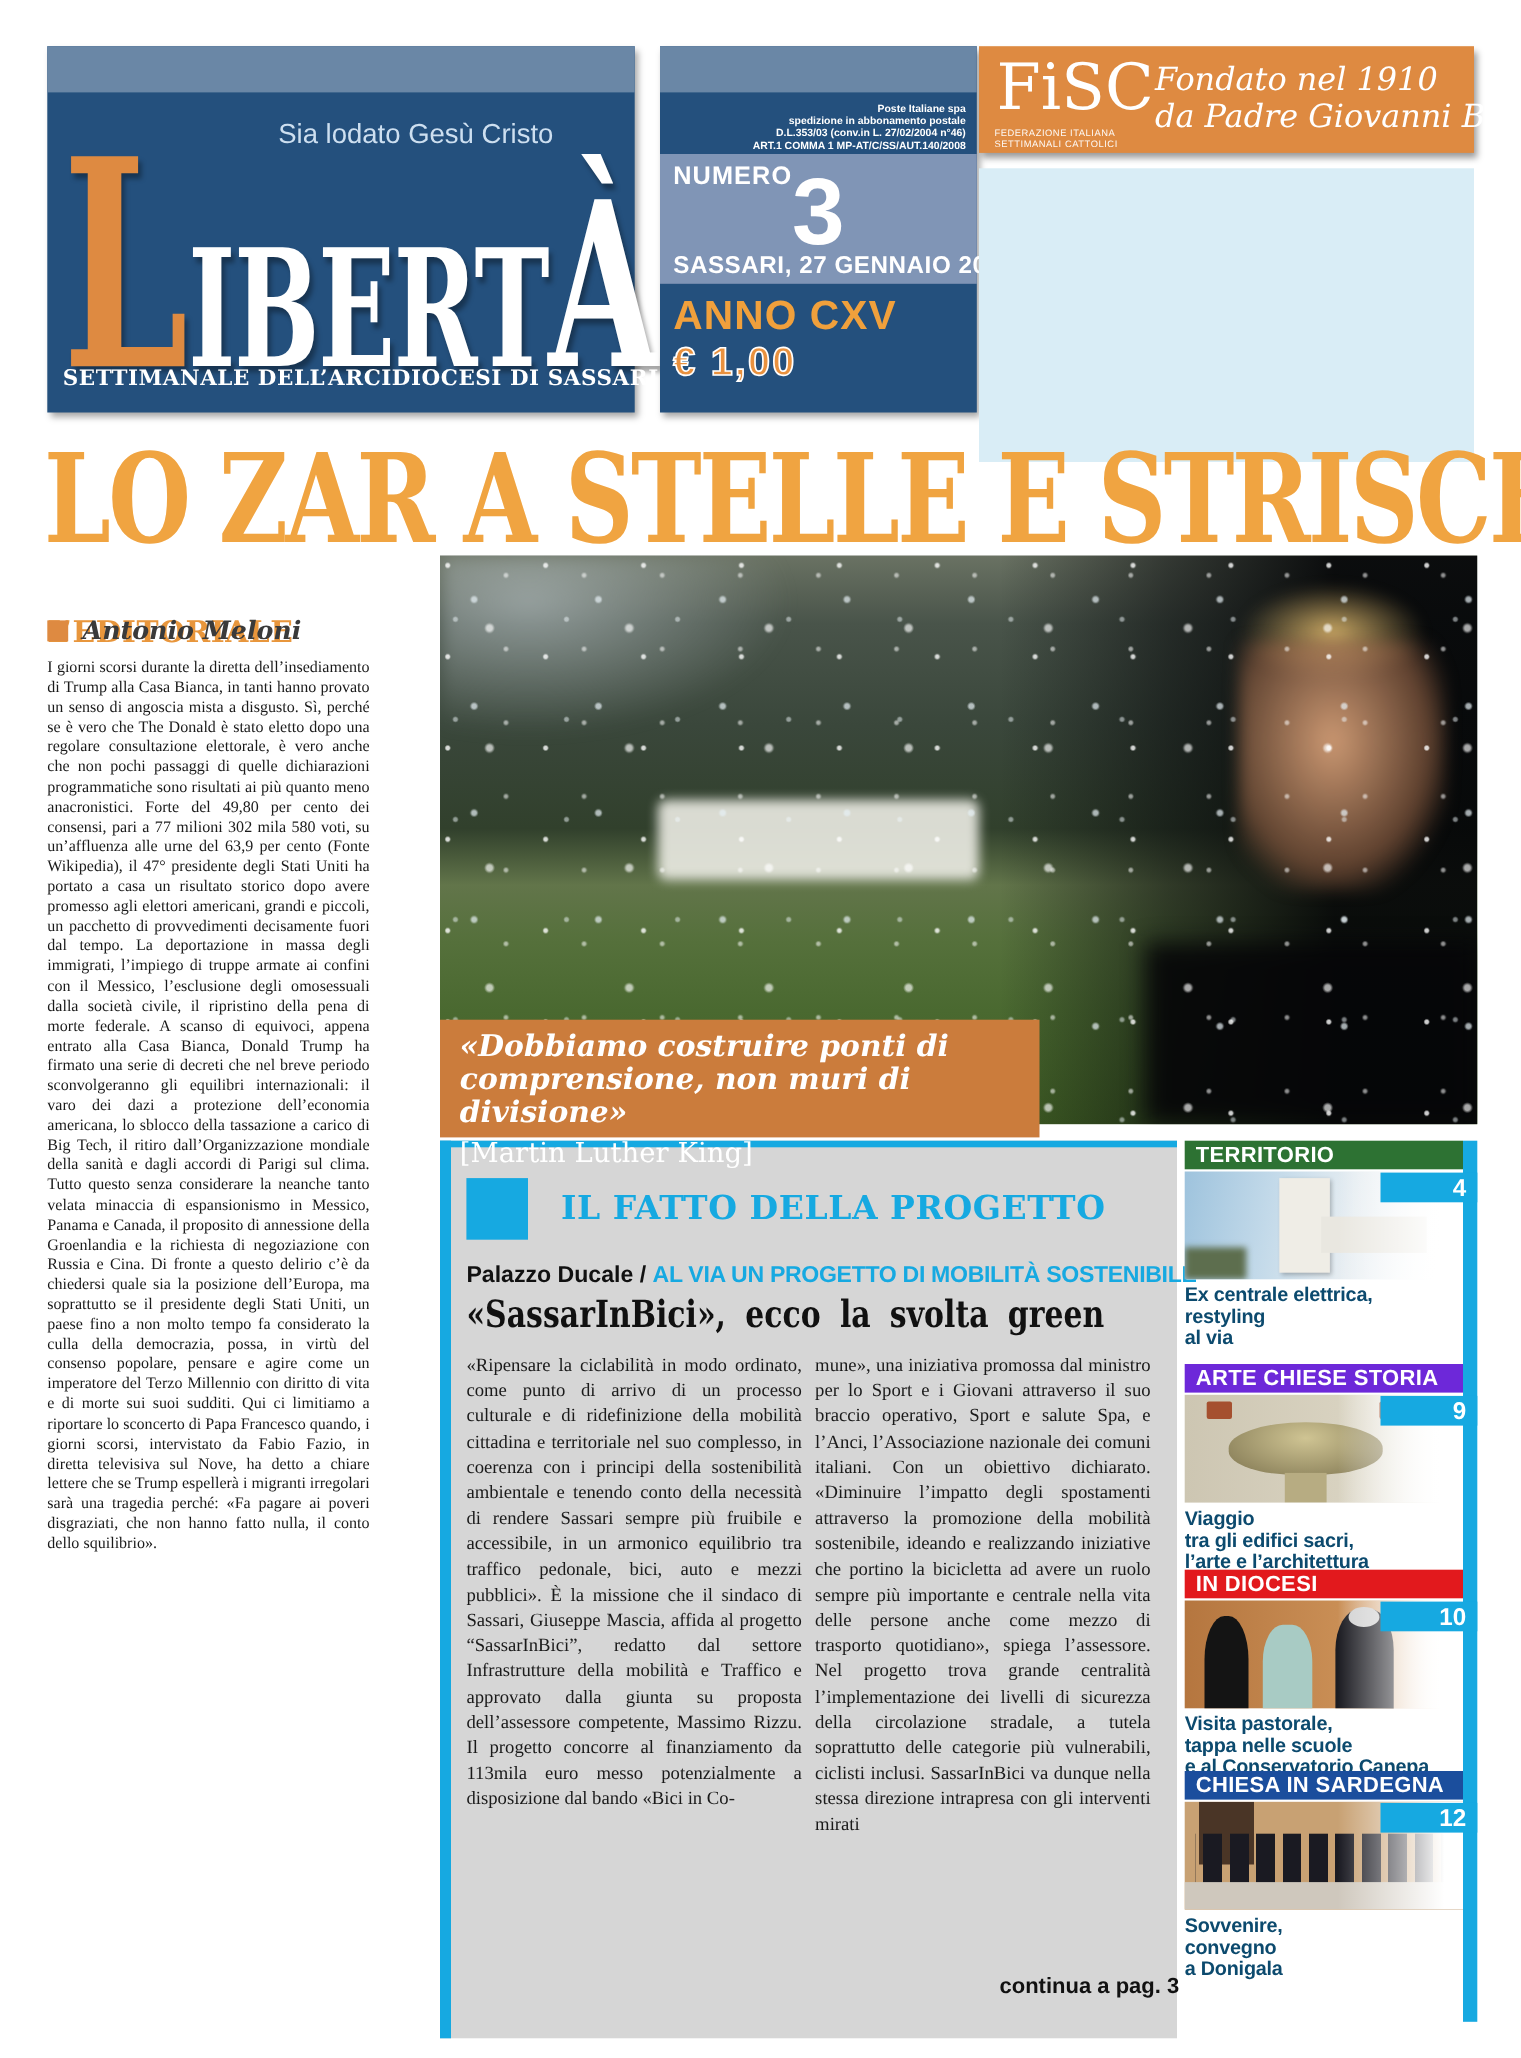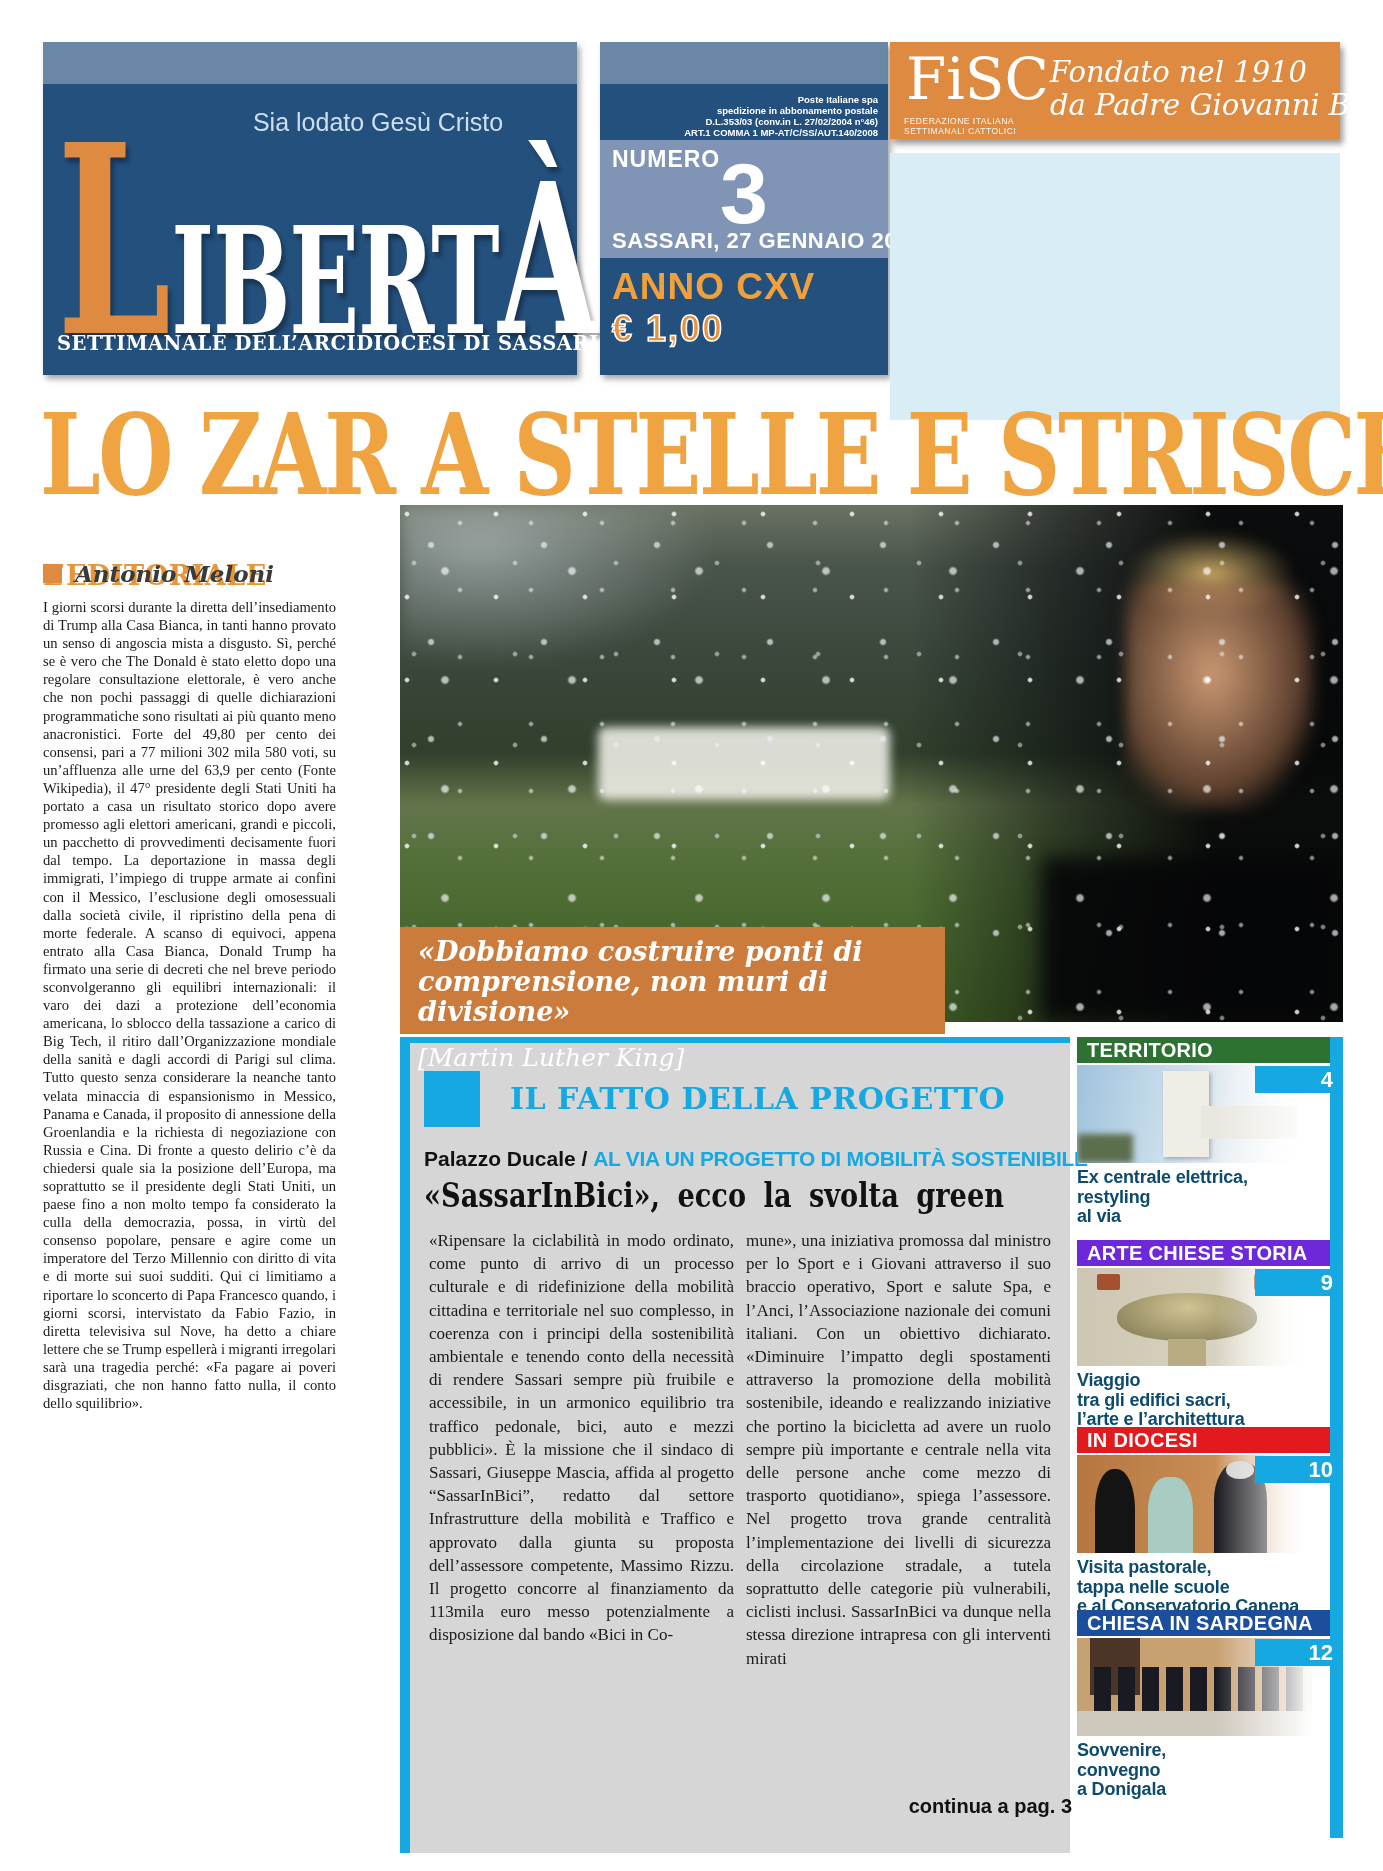--- a/index.html
+++ b/index.html
@@ -74,35 +74,35 @@
      radial-gradient(circle at 60px 18px,rgba(255,255,255,.55) 0 1.2px,transparent 3px),
      radial-gradient(circle at 45px 66px,rgba(255,255,255,.65) 0 2.5px,transparent 5px),
      radial-gradient(circle at 14px 58px,rgba(240,248,252,.5) 0 1.5px,transparent 3px);
      background-size:89px 83px,113px 97px,71px 67px,127px 109px,101px 91px;}
 
   
   #photocap{left:400px;top:927px;width:545px;height:107px;background:#cb7c3c;color:#fff;
             padding:10px 0 0 18px;box-sizing:border-box;z-index:5;}
   .cap-quote{font-family:"DejaVu Serif",serif;font-style:italic;font-weight:bold;
              font-size:27px;line-height:30px;}
-  .cap-credit{font-family:"DejaVu Serif",serif;font-style:italic;font-size:25px;margin-top:16px;}
+  .cap-credit{font-family:"DejaVu Serif",serif;font-size:25px;margin-top:6px;}
 
   
   #fattobox{left:400px;top:1037px;width:670px;height:816px;background:#d6d6d6;
             border-left:10px solid #16a9e1;border-top:6px solid #16a9e1;box-sizing:border-box;}
   #fatto-sq{left:14px;top:28px;width:56px;height:56px;background:#16a9e1;}
   #fatto-sec{left:100px;top:38px;font-family:"DejaVu Serif",serif;font-weight:bold;
              font-size:30px;color:#16a9e1;letter-spacing:.5px;}
   #fatto-kicker{left:14px;top:104px;font-size:21px;white-space:nowrap;}
   #fatto-kicker .kp{color:#111;font-weight:bold;}
   #fatto-kicker .kc{color:#16a9e1;font-weight:bold;letter-spacing:-.3px;}
   #fatto-title{left:14px;top:132px;font-family:"DejaVu Serif",serif;font-weight:bold;
                font-size:34px;color:#111;white-space:nowrap;word-spacing:10px;
                transform:scaleX(.8);transform-origin:left top;}
-  #fatto-cols{left:14px;top:186px;width:632px;display:flex;gap:12px;justify-content:center;}
+  #fatto-cols{left:14px;top:186px;width:632px;display:flex;gap:12px;}
   .fcol{width:305px;font-family:"Liberation Serif",serif;font-size:17px;line-height:23.2px;
         text-align:justify;color:#1a1a1a;hyphens:auto;}
   #continua{left:30px;top:752px;width:632px;text-align:right;font-weight:bold;font-size:20px;color:#111;}
 
   
   #sidebar{left:1077px;top:1037px;width:266px;height:816px;}
   #side-strip{position:absolute;right:0;top:0;width:13px;height:801px;background:#16a9e1;}
   .side-item{position:absolute;left:0;width:253px;}
   .side-bar{height:26px;line-height:26px;padding-left:10px;color:#fff;font-weight:bold;
             font-size:20px;letter-spacing:.3px;box-sizing:border-box;width:253px;white-space:nowrap;}

